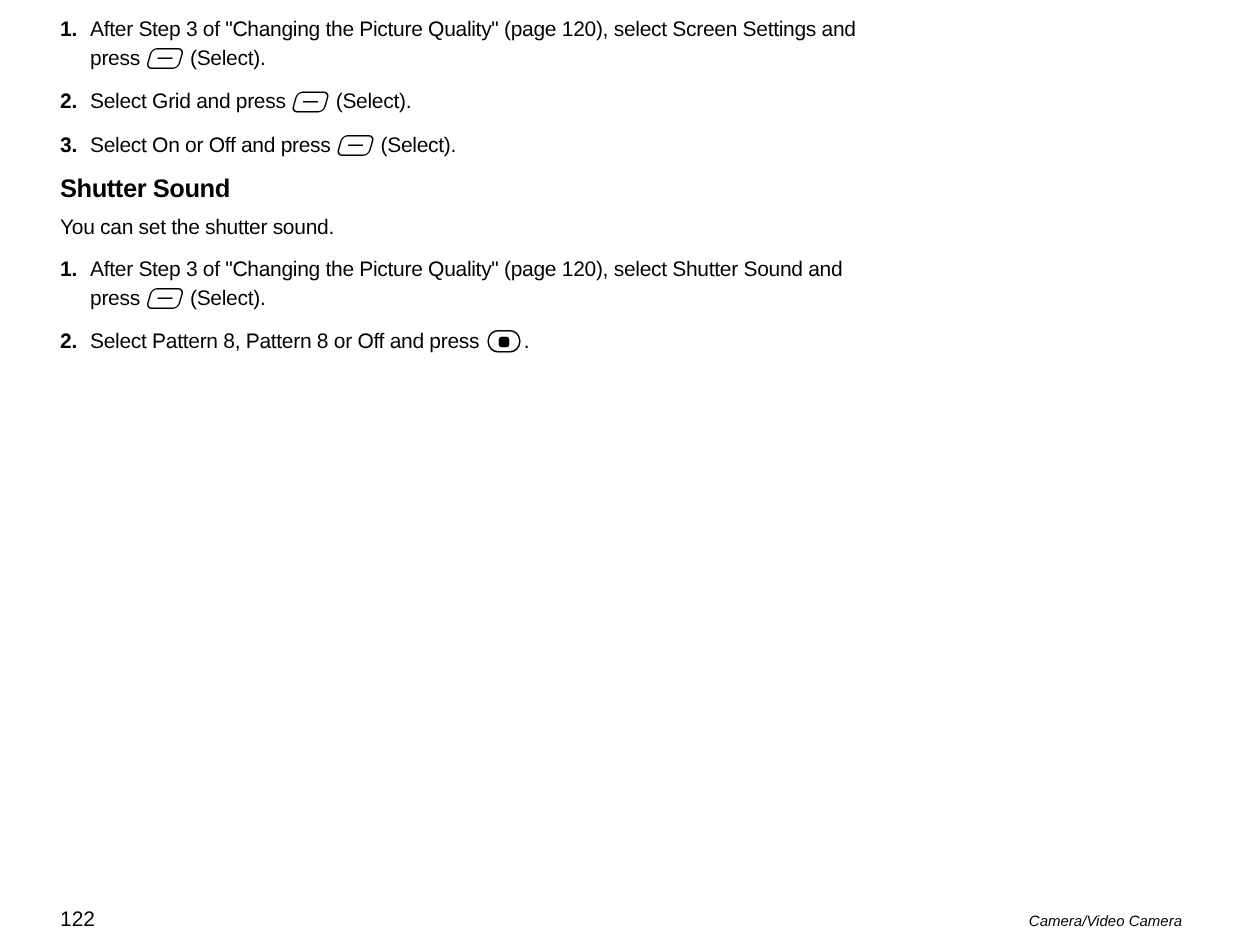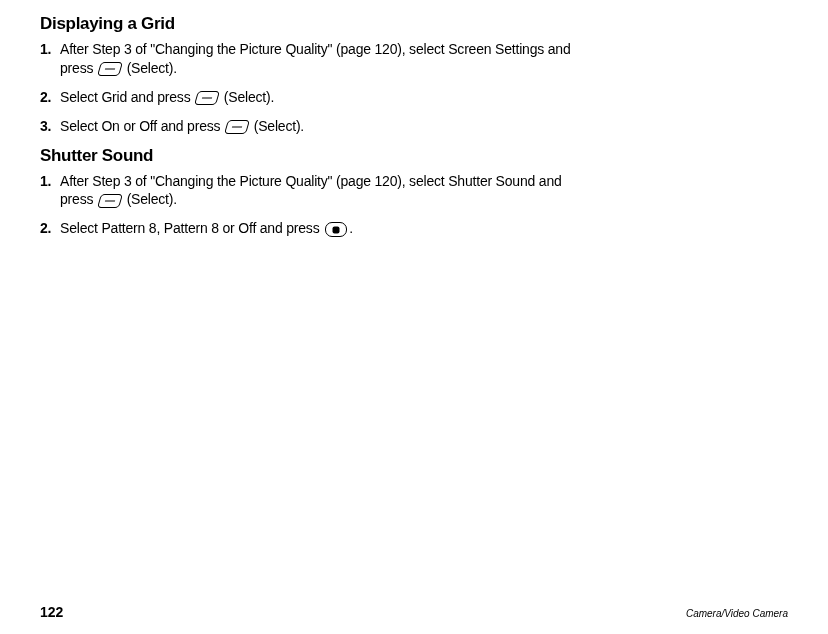--- a/index.html
+++ b/index.html
@@ -100,50 +100,50 @@
       position: absolute;
       bottom: 14px;
       left: 40px;
       right: 40px;
       display: flex;
       justify-content: space-between;
       align-items: baseline;
     }
     .page-num {
       font-size: 14px;
-      font-weight: bold;
+      font-weight: normal;
     }
     .section-name {
       font-size: 10px;
       font-style: italic;
     }
   </style>
 </head>
 <body>
 
 <div class="content">
 
-  <h2>Displaying a Grid</h2>
 
   <ol>
     <li>
       <span class="num">1.</span>
       <span>After Step 3 of "Changing the Picture Quality" (page 120), select </span><span class="bold">Screen Settings</span><span> and press </span><span class="softkey-icon"></span><span> (Select).</span>
     </li>
     <li>
       <span class="num">2.</span>
       <span>Select </span><span class="bold">Grid</span><span> and press </span><span class="softkey-icon"></span><span> (Select).</span>
     </li>
     <li>
       <span class="num">3.</span>
       <span>Select </span><span class="bold">On</span><span> or </span><span class="bold">Off</span><span> and press </span><span class="softkey-icon"></span><span> (Select).</span>
     </li>
   </ol>
 
   <h2>Shutter Sound</h2>
+  <p class="intro">You can set the shutter sound.</p>
 
   <ol>
     <li>
       <span class="num">1.</span>
       <span>After Step 3 of "Changing the Picture Quality" (page 120), select </span><span class="bold">Shutter Sound</span><span> and press </span><span class="softkey-icon"></span><span> (Select).</span>
     </li>
     <li>
       <span class="num">2.</span>
       <span>Select </span><span class="bold">Pattern 8</span><span>, </span><span class="bold">Pattern 8</span><span> or </span><span class="bold">Off</span><span> and press </span><span class="center-icon"></span><span>.</span>
     </li>

